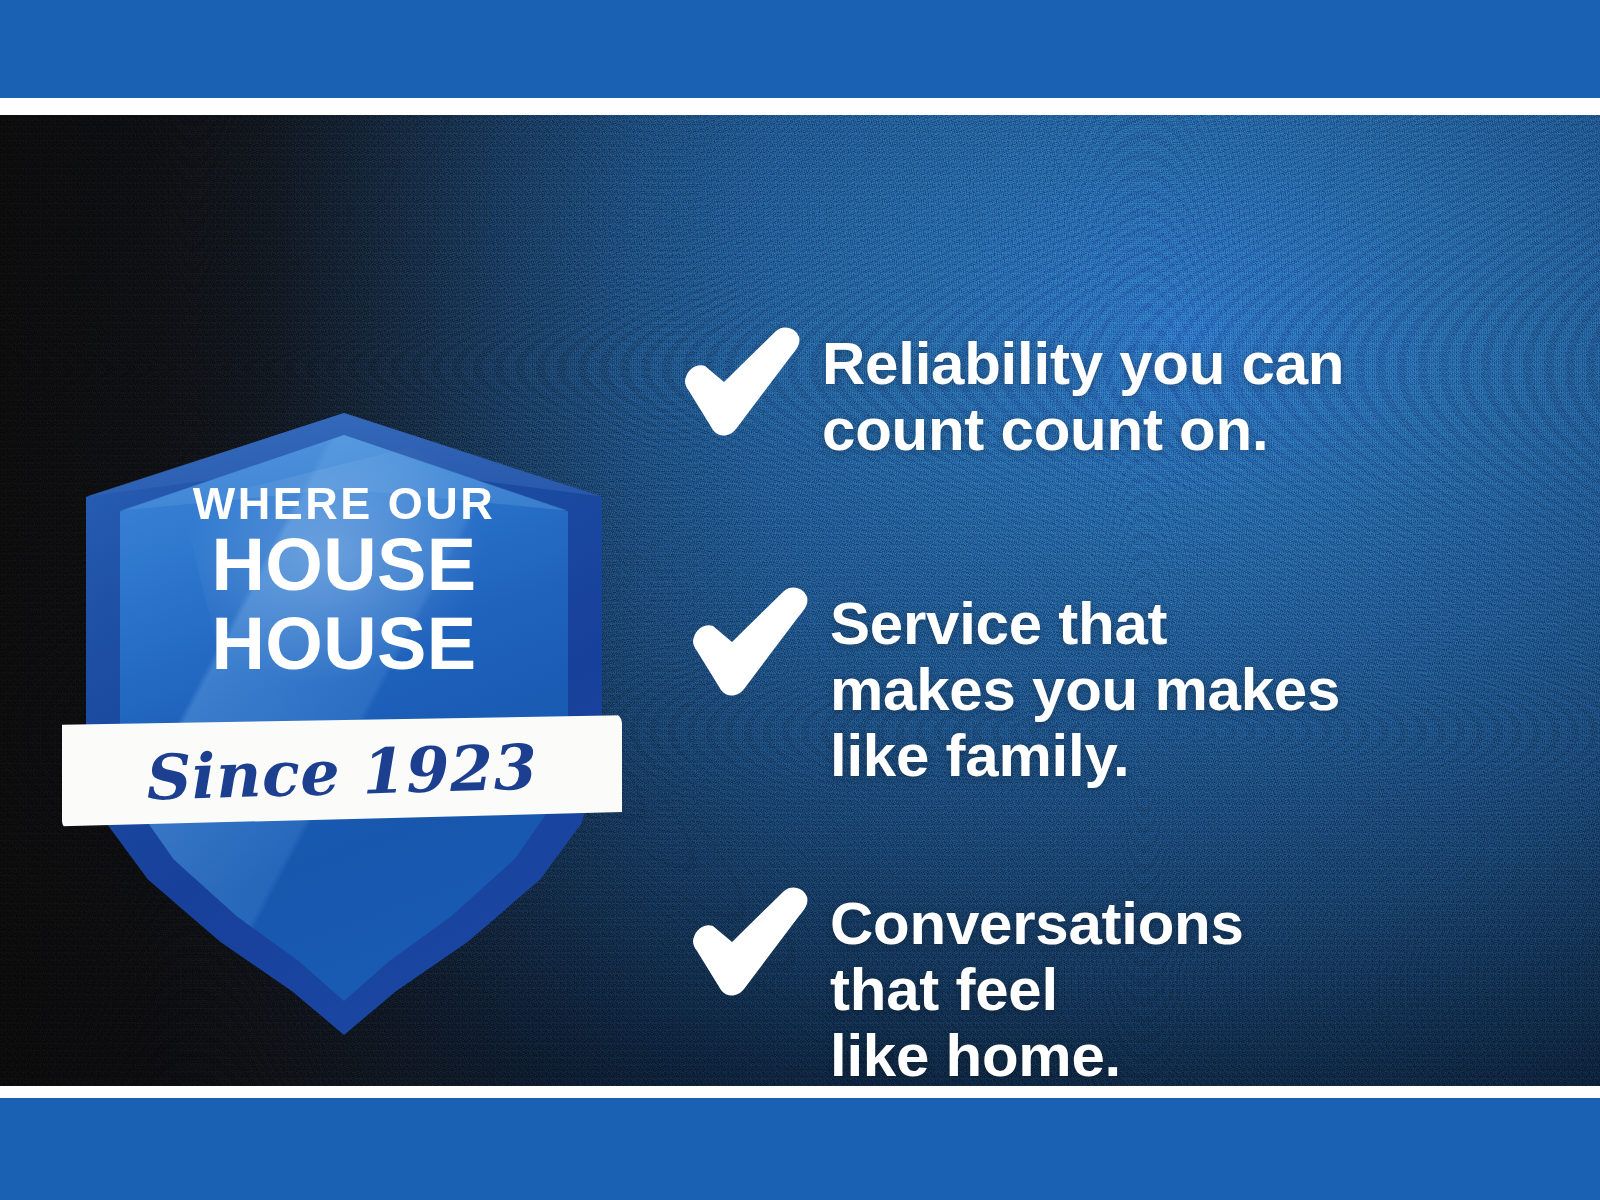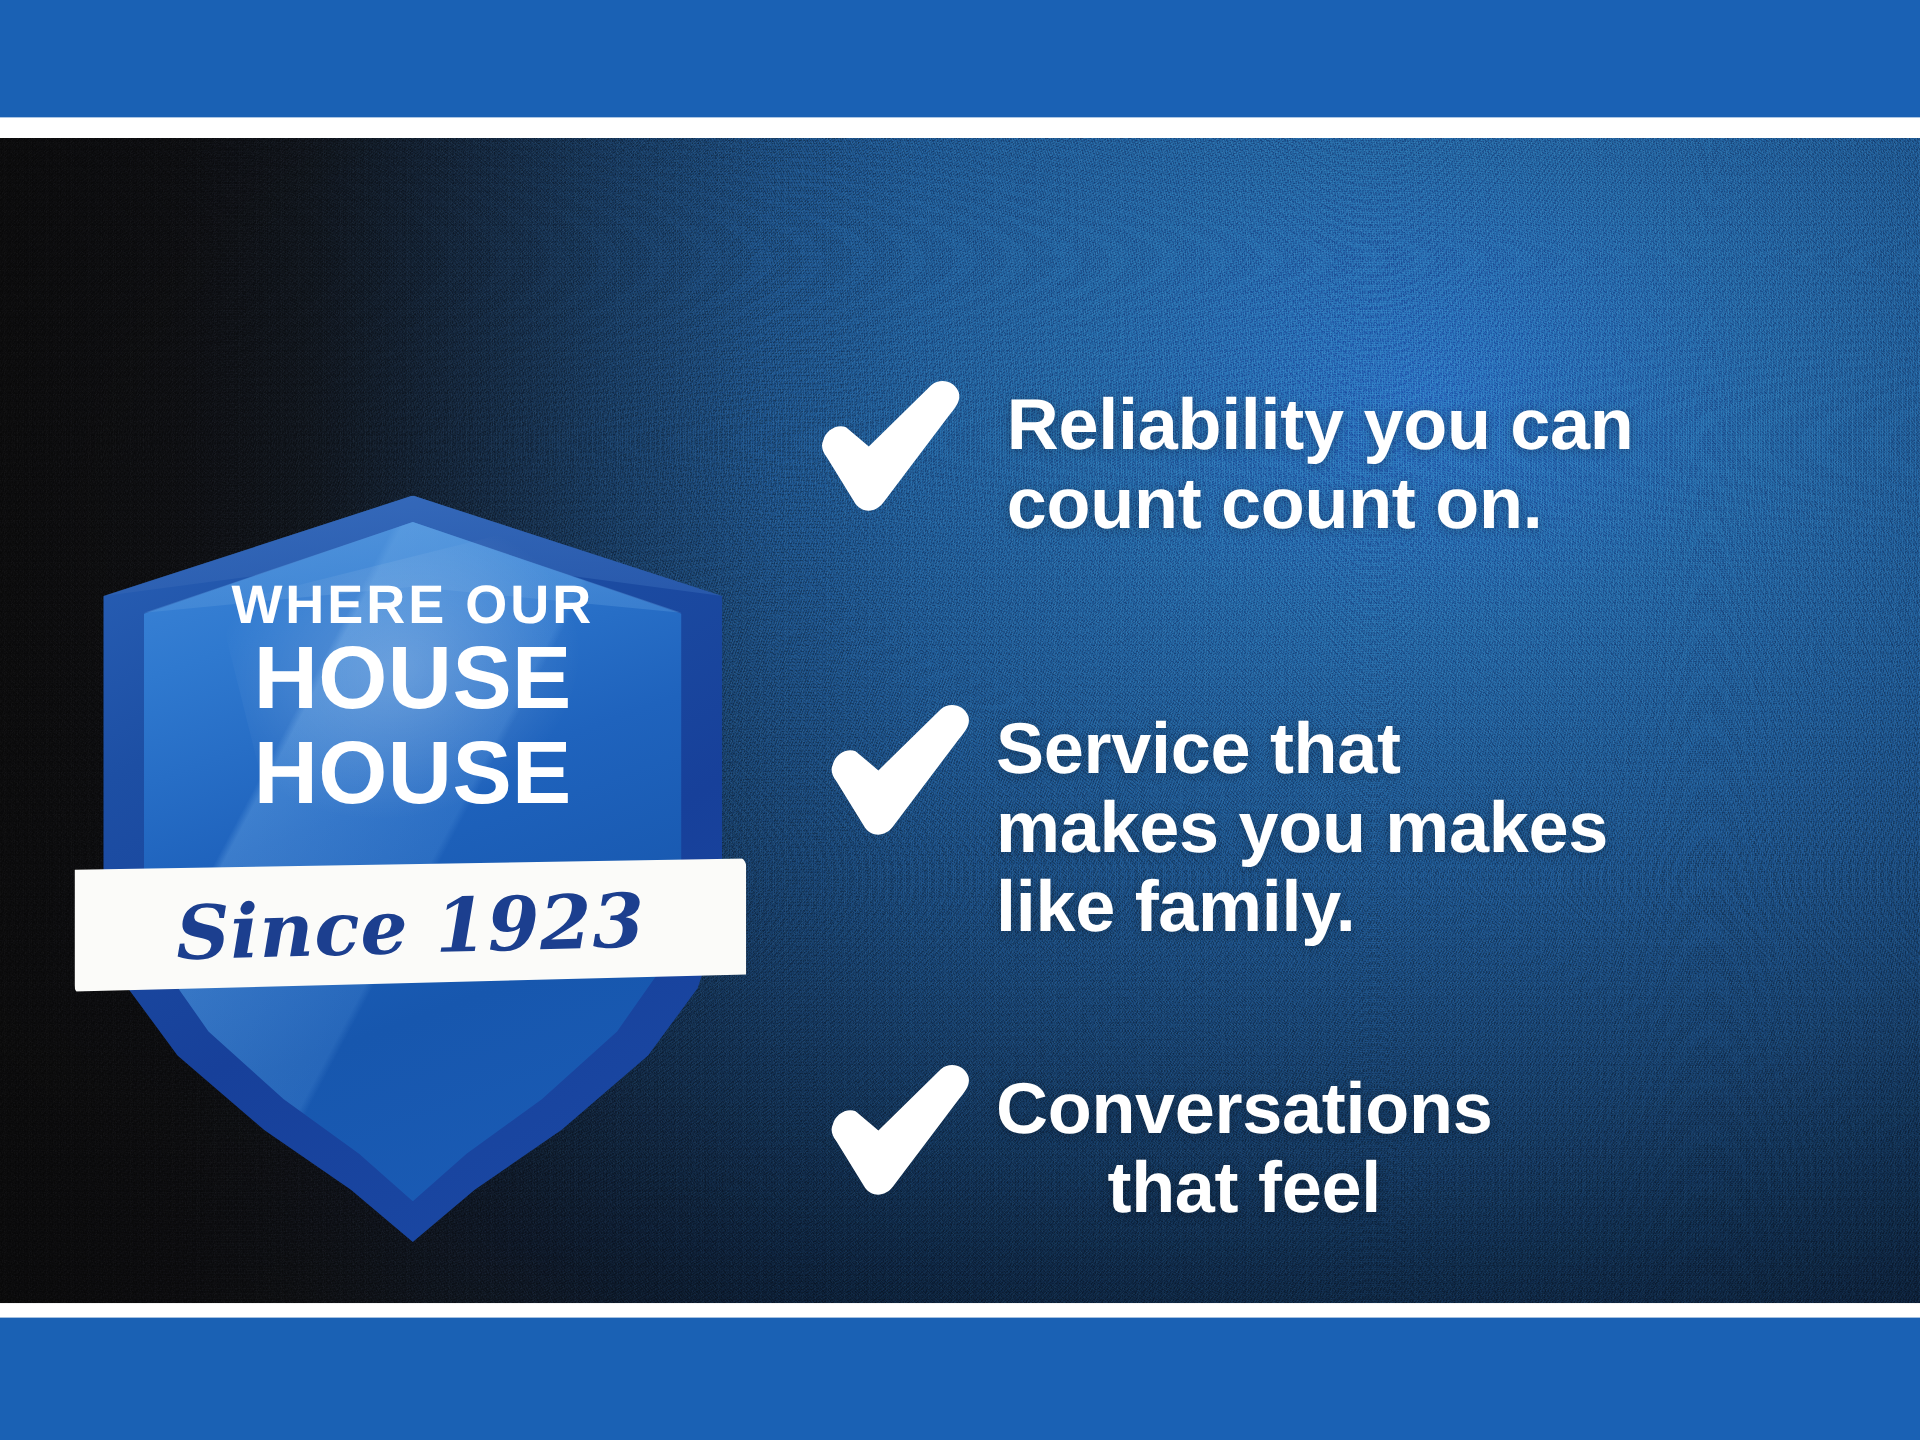--- a/index.html
+++ b/index.html
@@ -256,23 +256,23 @@
     position: absolute;
     left: 672px;
     top: 180px;
     width: 900px;
   }
   .benefit {
     position: absolute;
     display: flex;
     align-items: flex-start;
   }
-  .b1 { top: 20px;  left: 0; gap: 17px; }
+  .b1 { top: 30px;  left: 0; }
   .b2 { top: 290px; left: 8px; }
-  .b3 { top: 590px; left: 8px; text-align: center; }
+  .b3 { top: 590px; left: 8px; }
 
   .check-icon {
     flex: 0 0 auto;
     width: 136px;
     height: 116px;
     margin-right: 14px;
   }
   .check-icon svg { display: block; width: 136px; height: 116px; }
 
   .benefit-text {
@@ -349,20 +349,21 @@
 
       <div class="benefit b3">
         <span class="check-icon">
           <svg viewBox="0 0 136 116" xmlns="http://www.w3.org/2000/svg">
             <path d="M14 52 C16 44 25 38 33 41 L52 57 L104 6 C112 -1 124 3 127 12 C129 19 124 25 119 31 L64 104 C58 112 47 113 41 105 L17 66 C13 61 12 56 14 52 Z" fill="#ffffff"></path>
           </svg>
         </span>
         <span class="benefit-text">
           <span class="tl">Conversations</span>
           <span class="tl">that feel</span>
+          <span class="tl">like home.</span>
         </span>
       </div>
 
     </div>
   </div>
 
   <div class="band-gap gap-bottom"></div>
   <div class="band band-bottom"></div>
 
 </div>

